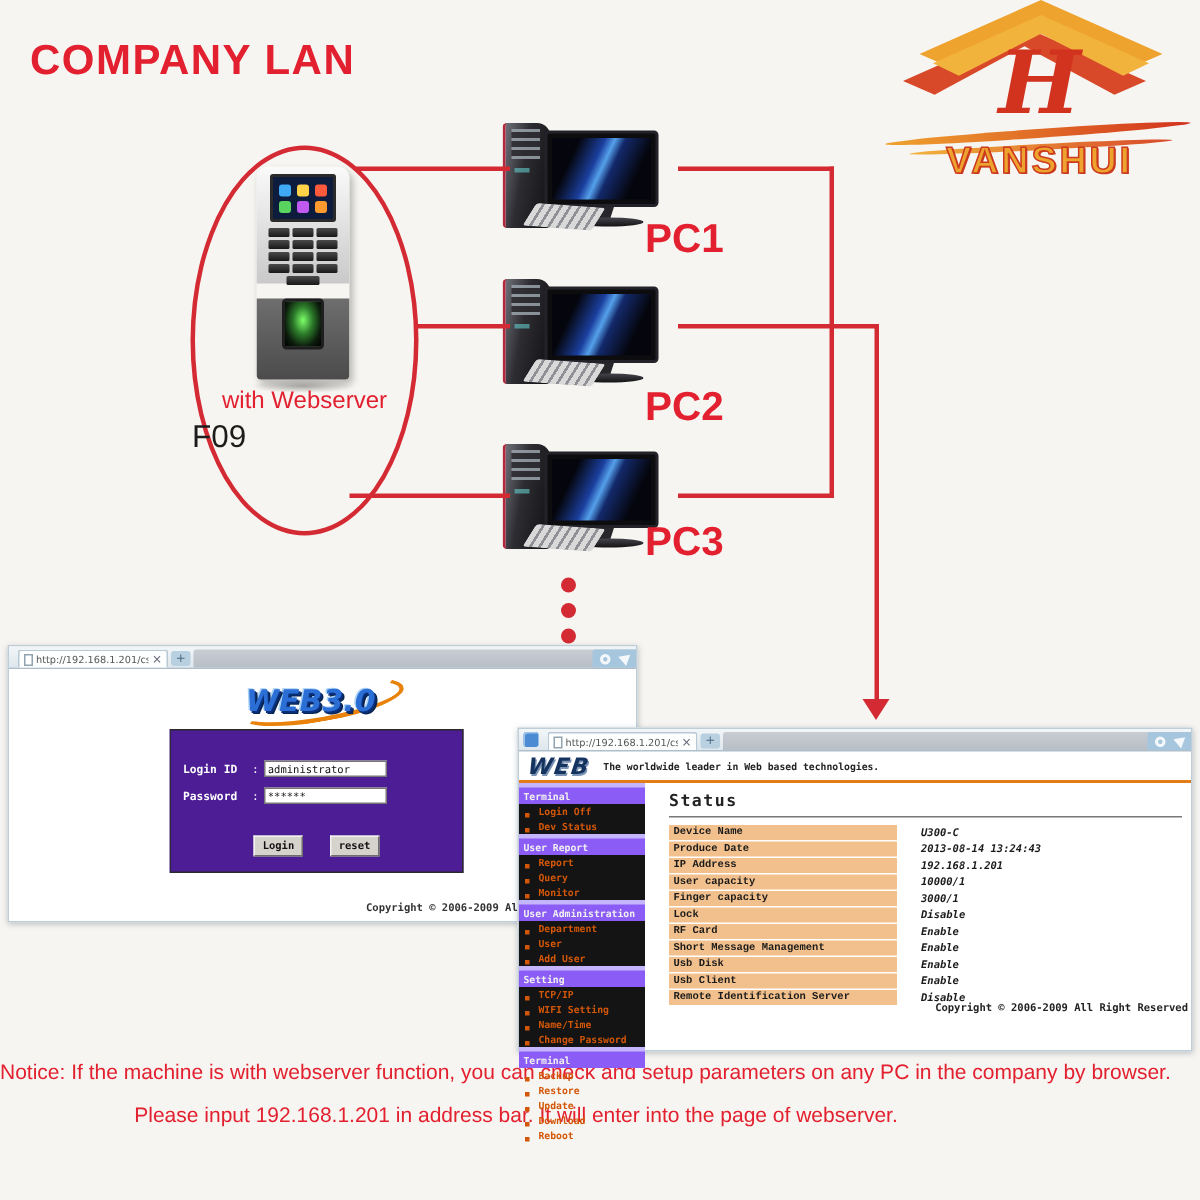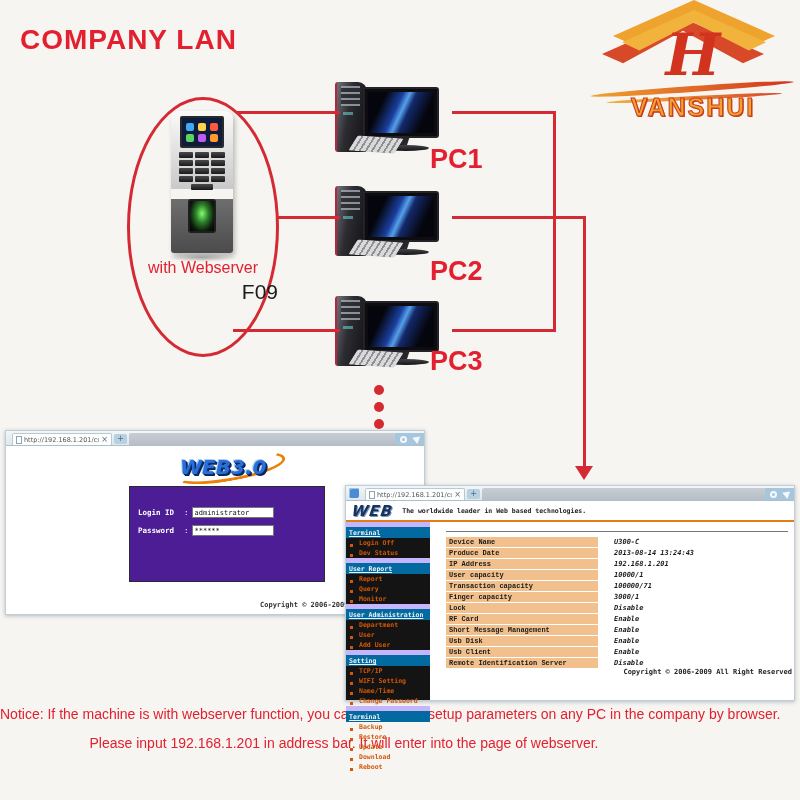--- a/index.html
+++ b/index.html
@@ -39,21 +39,21 @@
   .dev-keypad { width:48px; margin:4px auto 0; display:grid; grid-template-columns:repeat(3,14px); gap:2px; justify-content:center; }
   .key { height:6px; background:linear-gradient(#4a4a4a,#191919); border-radius:1px; }
   .key-wide { width:22px; height:6px; margin:2px auto 0; background:linear-gradient(#4a4a4a,#191919); border-radius:1px; }
   .dev-lower { height:64px; background:linear-gradient(180deg,#6e6e6e,#454545); }
   .fp { width:28px; height:34px; margin:10px auto 0; border-radius:3px; border:2px solid #1e1e1e;
         background:radial-gradient(ellipse at 50% 42%,#7dff6a 0%,#2c7a2a 38%,#0c1c0c 72%,#000 100%); }
   .dev-shadow { position:absolute; left:0; bottom:-5px; width:70px; height:9px;
                 background:radial-gradient(ellipse,rgba(0,0,0,.28),transparent 70%); }
   .dev-caption { position:absolute; left:128px; top:259px; width:150px; text-align:center;
                  font-size:16px; color:#e2202f; }
-  .dev-model { position:absolute; left:128px; top:280px; width:150px; text-align:right;
+  .dev-model { position:absolute; left:128px; top:280px; width:150px; text-align:left;
                font-size:21px; color:#1c1c1c; }
 
   
   .pc { position:absolute; width:116px; height:82px; }
   .pc1 { left:333px; top:80px; } .pc2 { left:333px; top:184px; } .pc3 { left:333px; top:294px; }
   .tower { position:absolute; left:2px; top:2px; width:32px; height:70px;
            background:linear-gradient(100deg,#70707a 0%,#2c2c31 40%,#101013 100%);
            border-left:2px solid #b2273c; border-radius:3px 9px 3px 3px; }
   .tower::before { content:""; position:absolute; left:4px; top:4px; right:7px; height:20px;
                    background:repeating-linear-gradient(180deg,#9aa3ab 0 2px,#2c2c31 2px 6px); opacity:.85; }
@@ -93,21 +93,21 @@
               border-radius:2px 0 0 0; display:flex; justify-content:flex-end; }
   .iconwrap { background:#a5c6dd; display:flex; align-items:center; gap:5px; padding:0 5px; border-radius:2px 0 0 0; }
   .gear-icon { width:7px; height:7px; border:2px solid #f4f8fb; border-radius:50%; }
   .back-arrow-icon { width:0; height:0; border-top:4px solid transparent; border-bottom:4px solid transparent;
                      border-right:7px solid #f4f8fb; transform:rotate(20deg); }
   .browser-icon { width:10px; height:10px; margin:2px 0 0 3px; background:#4a8bd4; border-radius:2px; flex:none;
                   box-shadow:inset 1px 1px 0 #9cc4ea; }
 
   
   .win-login { left:5px; top:430px; width:420px; height:185px; z-index:1; }
-  .login-content { position:relative; height:201px;margin-left:16px; }
+  .login-content { position:relative; height:201px; }
   .web30 { position:absolute; left:150px; top:5px; width:120px; height:36px; }
   .web30-swoosh { position:absolute; left:2px; top:4px; width:112px; height:26px;
                   border:3px solid transparent; border-bottom-color:#e8820a; border-right-color:#e8820a;
                   border-radius:50%; transform:rotate(-10deg); }
   .web30-text { position:absolute; left:8px; top:4px; font-family:"DejaVu Sans",sans-serif;
                 font-weight:bold; font-style:italic; font-size:20px; color:#2b6fd6;
                 text-shadow:1px 1px 0 #0a2f7a,2px 2px 0 #08244f,-1px -1px 0 #a9d0f5; }
   .loginpanel { position:absolute; left:107px; top:40px; width:196px; height:96px; background:#4c1d95;
                 box-shadow:inset 0 0 0 1px #2b2b2d; font-family:"DejaVu Sans Mono",monospace; }
   .frow { display:flex; align-items:center; margin:7px 0 0 9px; }
@@ -123,21 +123,21 @@
            font-size:7px; font-weight:bold; color:#333; white-space:nowrap; }
 
   
   .win-status { left:345px; top:485px; width:450px; height:216px; z-index:2; }
   .hdr { height:21px; display:flex; align-items:center; border-bottom:2px solid #e27c18; padding-left:6px; }
   .weblogo { font-family:"DejaVu Sans",sans-serif; font-weight:bold; font-style:italic; font-size:15px;
              color:#14335f; transform:skewX(-8deg); text-shadow:1px 1px 0 #7a93b5; letter-spacing:1px; }
   .tagline { margin-left:9px; font-family:"DejaVu Sans Mono",monospace; font-size:6.5px; font-weight:bold; color:#222; }
   .sbody { display:flex; height:178px; }
   .sidebar { width:84px; background:#141414; font-family:"DejaVu Sans Mono",monospace; font-size:6.5px; font-weight:bold; }
-  .sec-h { background:#0369a1; border-top:5px solid #c4b5fd; color:#f0f0f0; padding:2px 2px 1px 3px;text-decoration:underline; }
+  .sec-h { background:#8b5cf6; border-top:3px solid #c4b5fd; color:#f0f0f0; padding:2px 2px 1px 3px; }
   .sec-i { color:#d35708; padding:1px 2px 1px 4px; display:flex; align-items:flex-end; gap:6px; cursor:pointer; }
   .blt { width:3px; height:3px; background:#d35708; flex:none; }
   .main { flex:1; position:relative; padding:5px 6px 0 16px; }
   .status-title { font-family:"DejaVu Sans Mono",monospace; font-size:11px; font-weight:bold; color:#222; letter-spacing:1px; }
   .main hr { border:none; border-top:1px solid #777; margin:4px 0 5px; }
   .trow { display:flex; align-items:stretch; margin-bottom:1px; font-family:"DejaVu Sans Mono",monospace;
           font-size:7px; font-weight:bold; color:#1a1a1a; }
   .tlabel { width:152px; background:#f2c08d; padding:1px 0 1px 3px; flex:none;font-family:Liberation Mono, monospace; }
   .tval { padding:1px 0 0 16px;font-style:italic; }
   .copy2 { position:absolute; right:2px; top:146px; font-family:"DejaVu Sans Mono",monospace;
@@ -267,20 +267,24 @@
       <div class="frow">
         <span class="flabel">Login ID</span>
         <span class="colon">:</span>
         <input class="fin" type="text" value="administrator" style="">
       </div>
       <div class="frow">
         <span class="flabel">Password</span>
         <span class="colon">:</span>
         <input class="fin" type="text" value="******" style="">
       </div>
+      <div class="btnrow">
+        <button class="btn">Login</button>
+        <button class="btn">reset</button>
+      </div>
     </div>
     <div class="copy1">Copyright © 2006-2009 All Right Reserved</div>
   </div>
 </div>
 
 <div class="window win-status">
   <div class="tabbar">
     <span class="browser-icon"></span>
     <div class="tab">
       <span class="page-icon"></span>
@@ -369,40 +373,37 @@
       <div class="sec-i">
           <span class="blt"></span>
           <span>Download</span>
         </div>
       <div class="sec-i">
           <span class="blt"></span>
           <span>Reboot</span>
         </div>
     </div>
     <div class="main">
+      <div class="status-title">Status</div>
       <hr>
       <div class="trow">
           <span class="tlabel">Device Name</span>
           <span class="tval">U300-C</span>
         </div>
       <div class="trow">
           <span class="tlabel">Produce Date</span>
           <span class="tval">2013-08-14 13:24:43</span>
         </div>
       <div class="trow">
           <span class="tlabel">IP Address</span>
           <span class="tval">192.168.1.201</span>
         </div>
       <div class="trow">
           <span class="tlabel">User capacity</span>
           <span class="tval">10000/1</span>
-        </div>
-      <div class="trow">
-          <span class="tlabel">Transaction capacity</span>
-          <span class="tval">100000/71</span>
         </div>
       <div class="trow">
           <span class="tlabel">Finger capacity</span>
           <span class="tval">3000/1</span>
         </div>
       <div class="trow">
           <span class="tlabel">Lock</span>
           <span class="tval">Disable</span>
         </div>
       <div class="trow">

